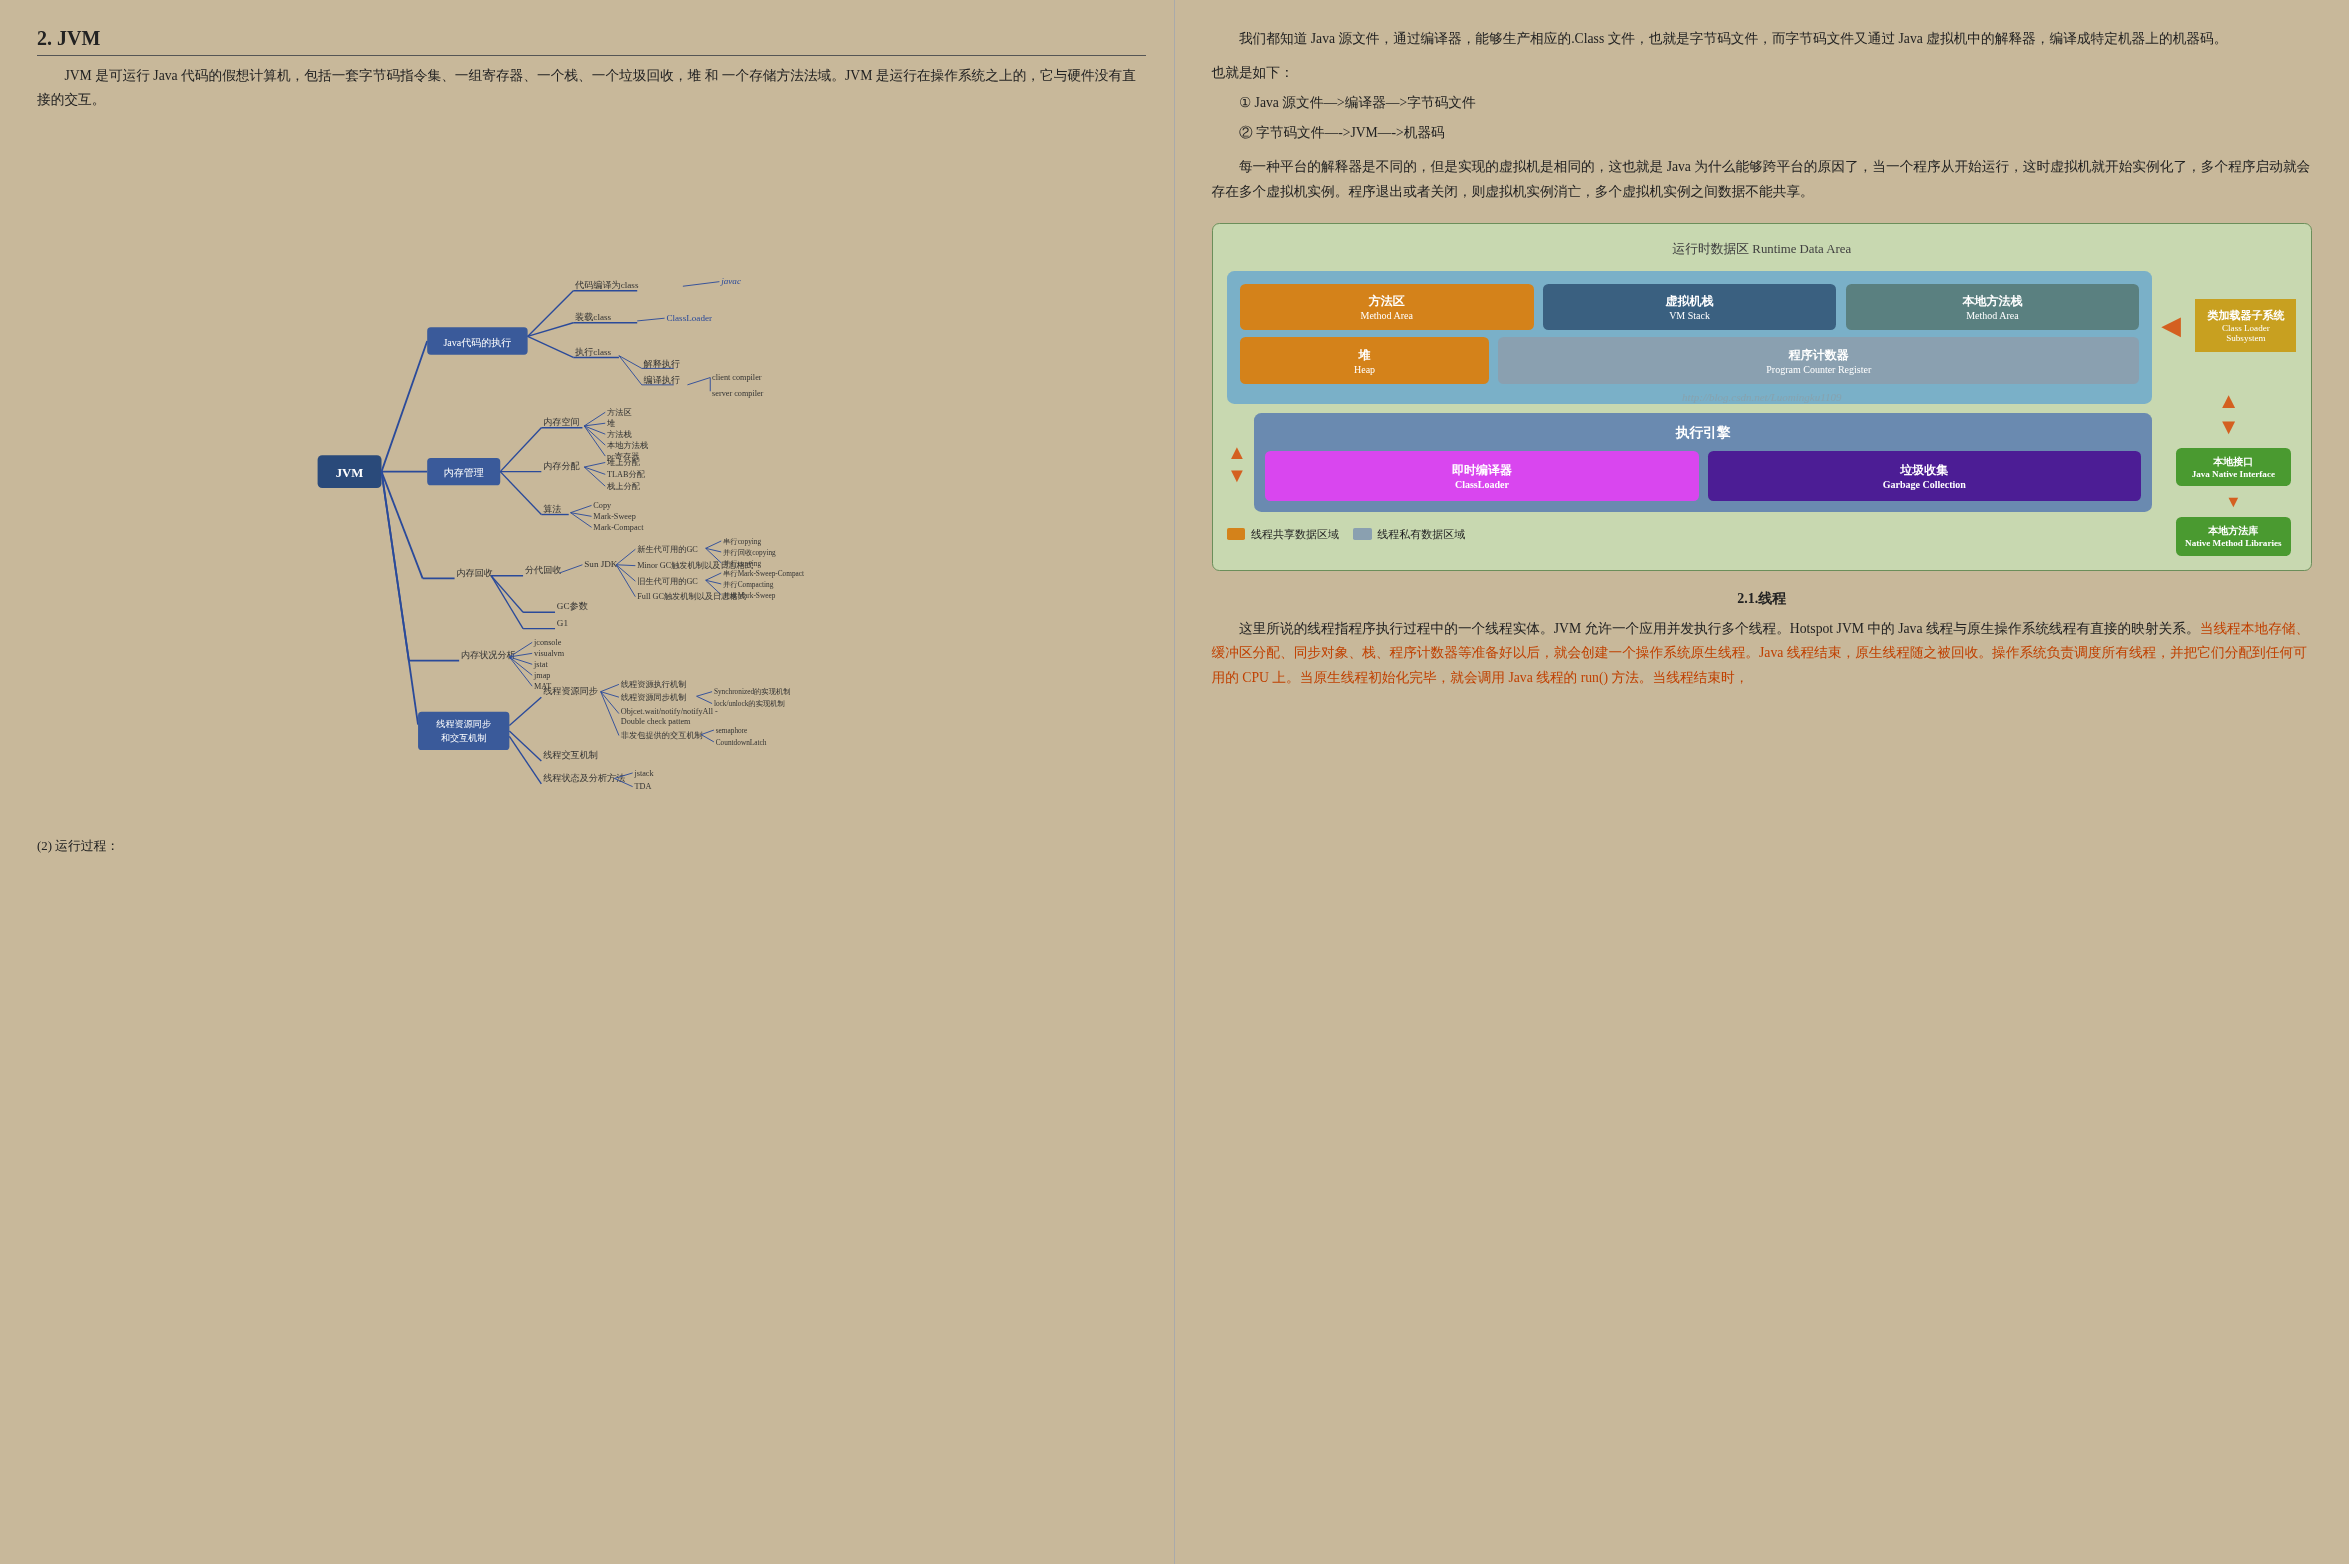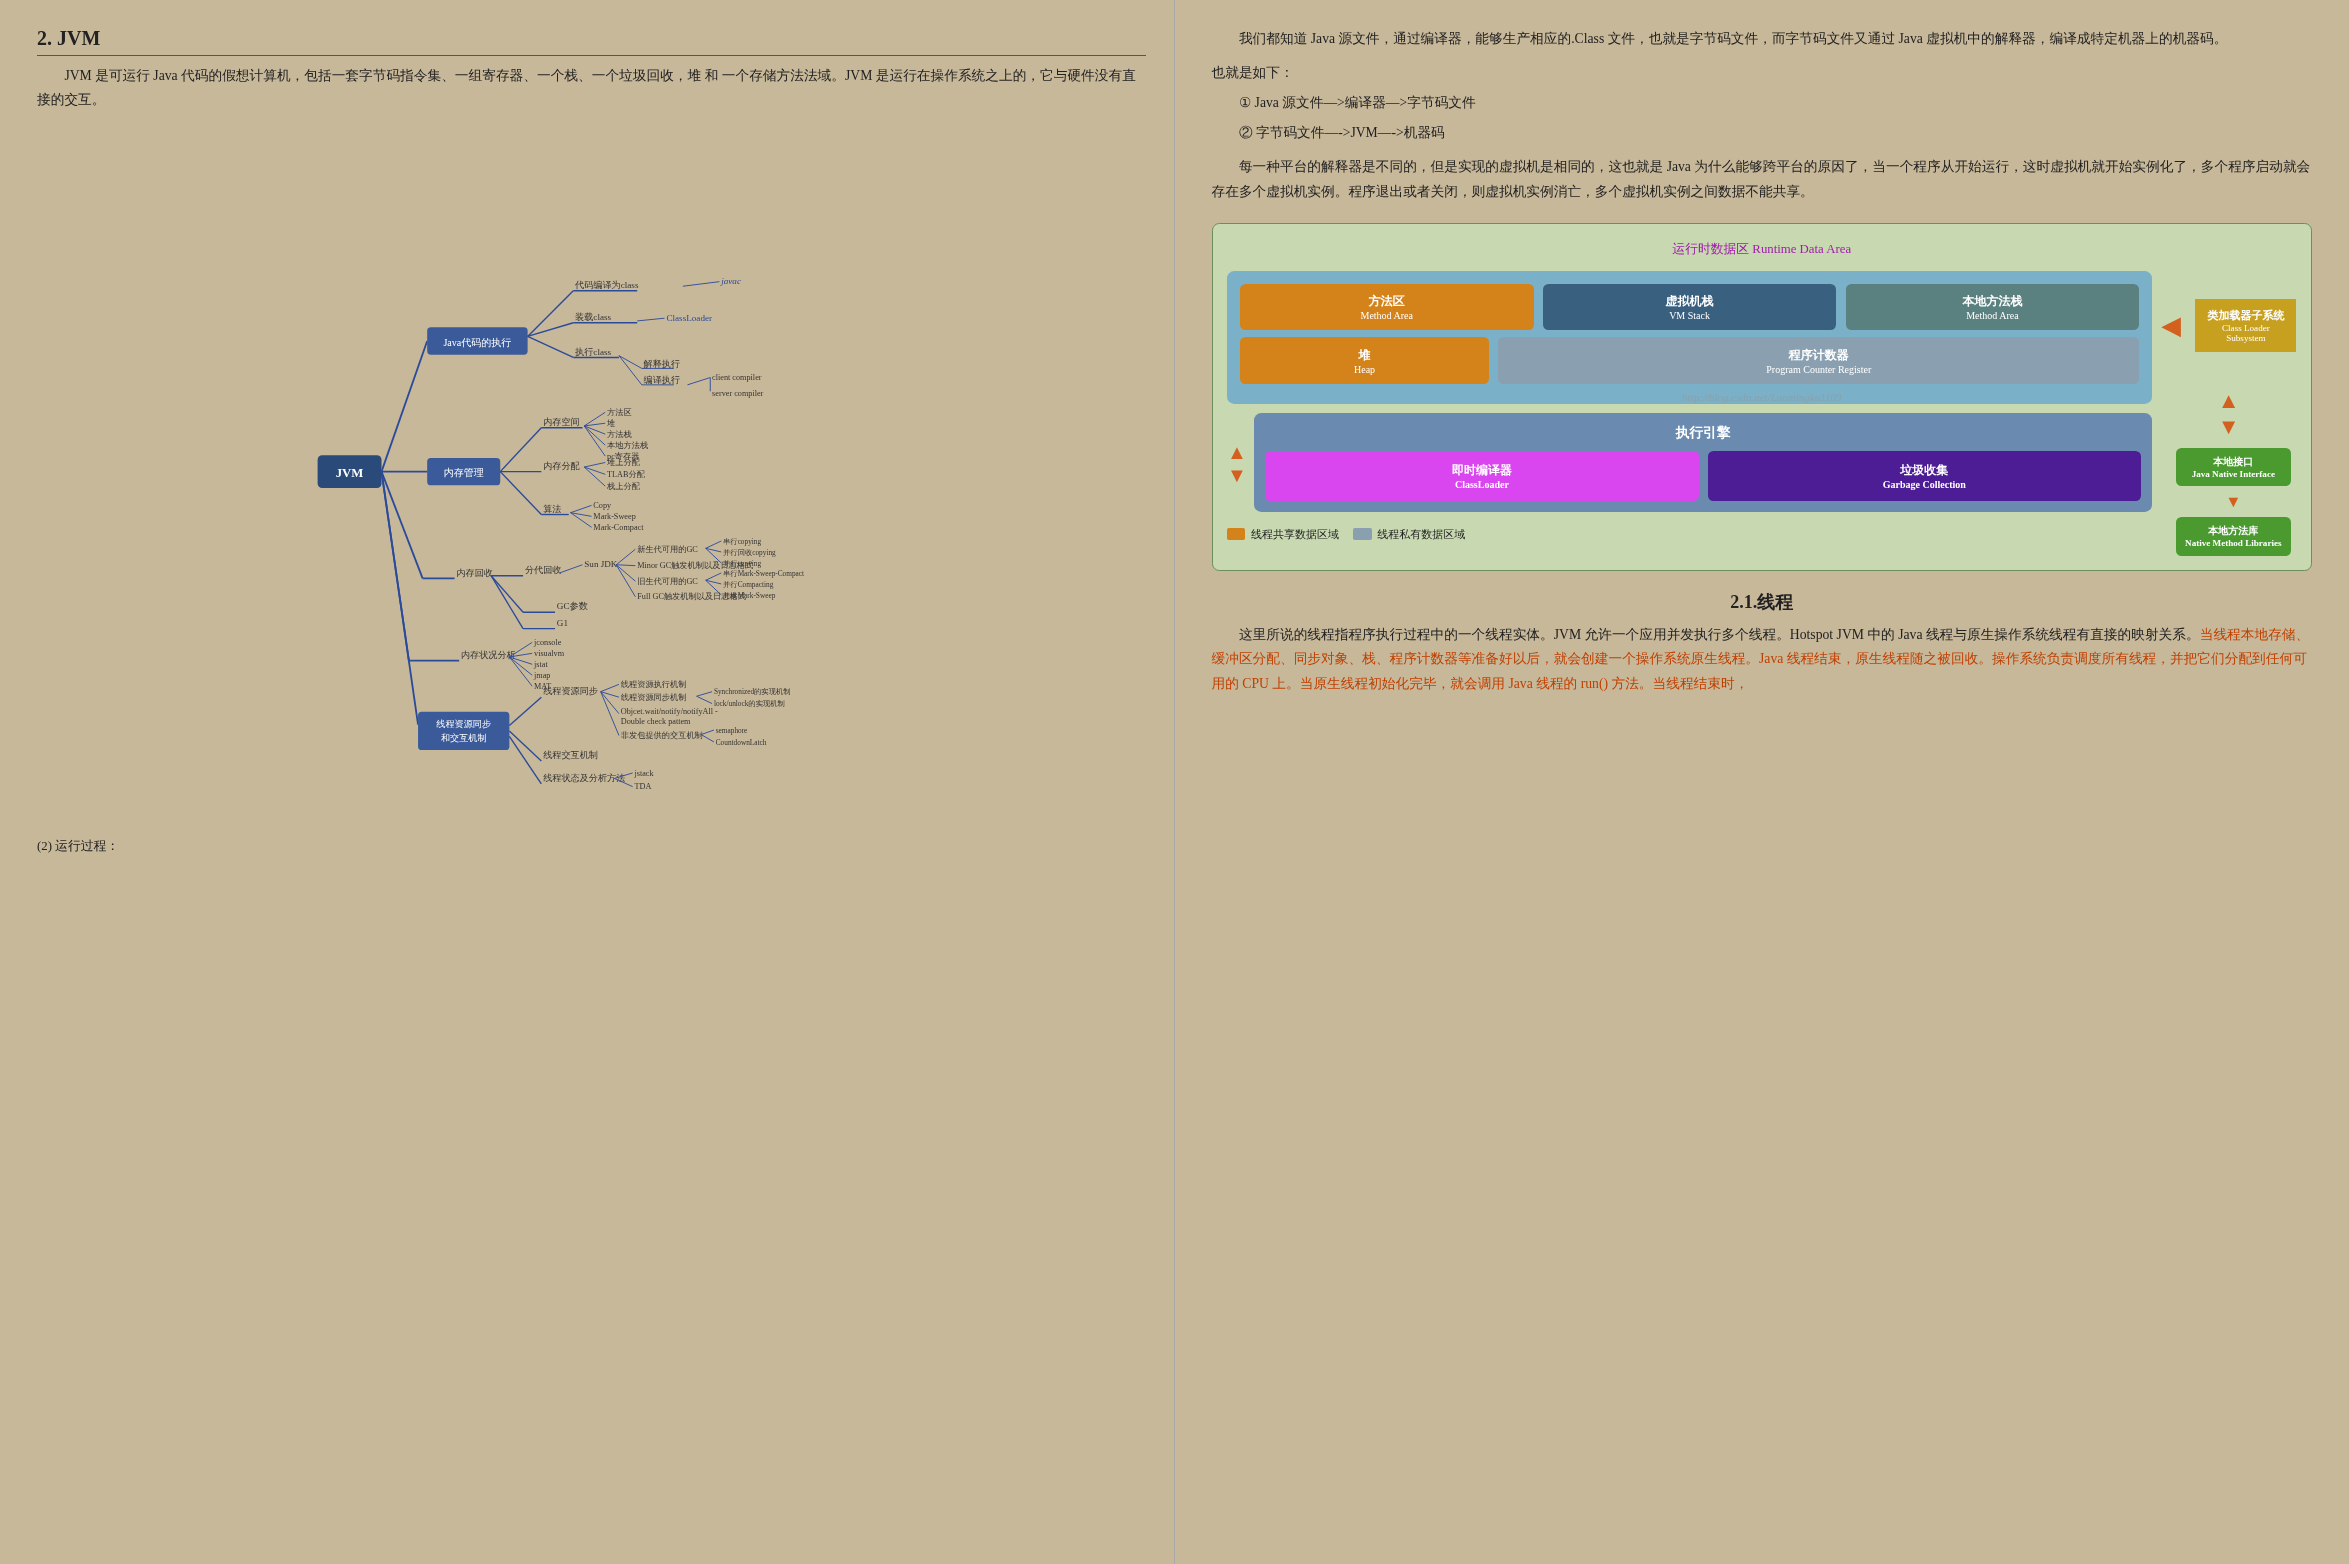--- a/index.html
+++ b/index.html
@@ -58,21 +58,21 @@
       border: 1.8px solid #6b8e5a;
       border-radius: 7.3px;
       background: #c8d8b0;
       padding: 14.6px;
       position: relative;
     }
     .diagram-title {
       text-align: center;
       font-size: 16.4px;
       font-weight: bold;
-      color: #a21caf;
+      color: #404040;
       margin-bottom: 12.8px;
     }
     .diagram-title span {
       font-size: 12.8px;
       font-weight: normal;
     }
     .runtime-area {
       background: #7ab0c8;
       border-radius: 7.3px;
       padding: 12.8px;
@@ -202,21 +202,21 @@
       transform: translate(-50%, -50%);
       color: rgba(150,150,150,0.5);
       font-size: 11px;
       font-style: italic;
       pointer-events: none;
       white-space: nowrap;
     }
 
     .diagram-subtitle {
       text-align: center;
-      font-size: 18px;
+      font-size: 14px;
       font-weight: bold;
       margin: 12.8px 0 9.1px 0;
     }
 
     .highlight-text {
       color: #c04000;
       font-weight: normal;
     }
 
     .right-text-block {

